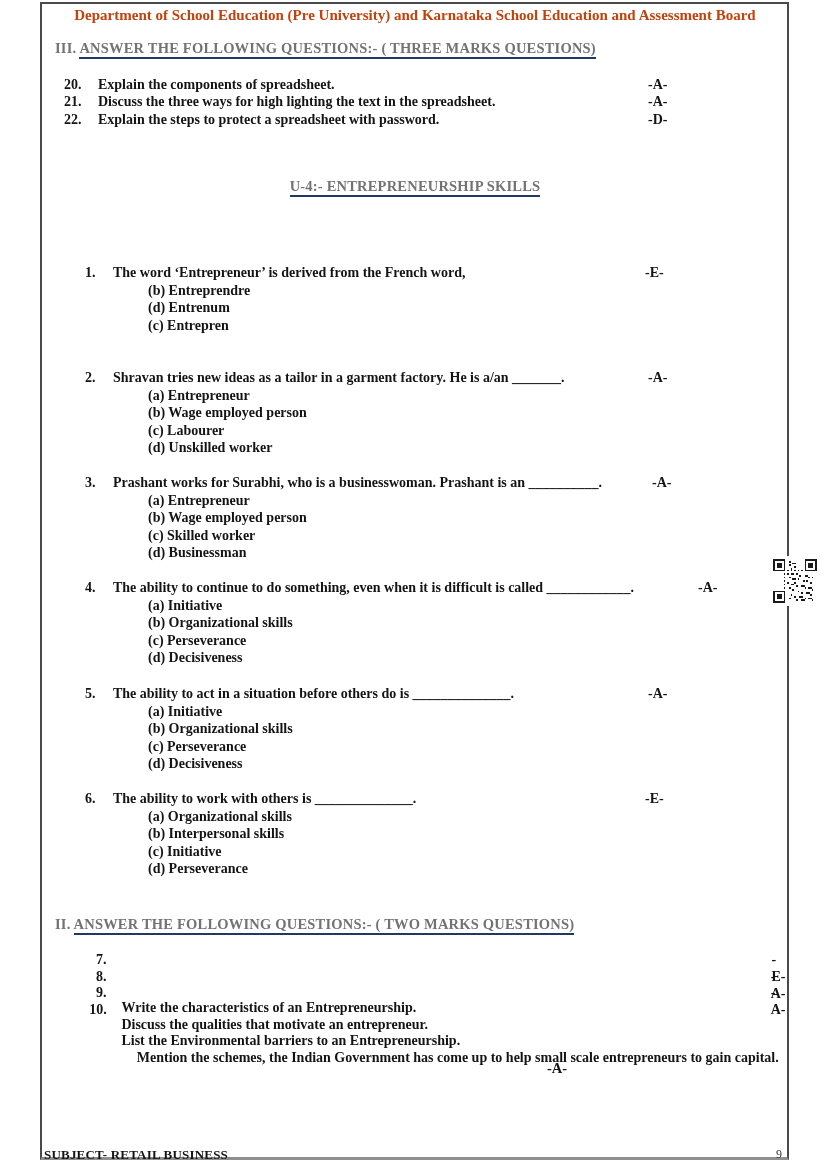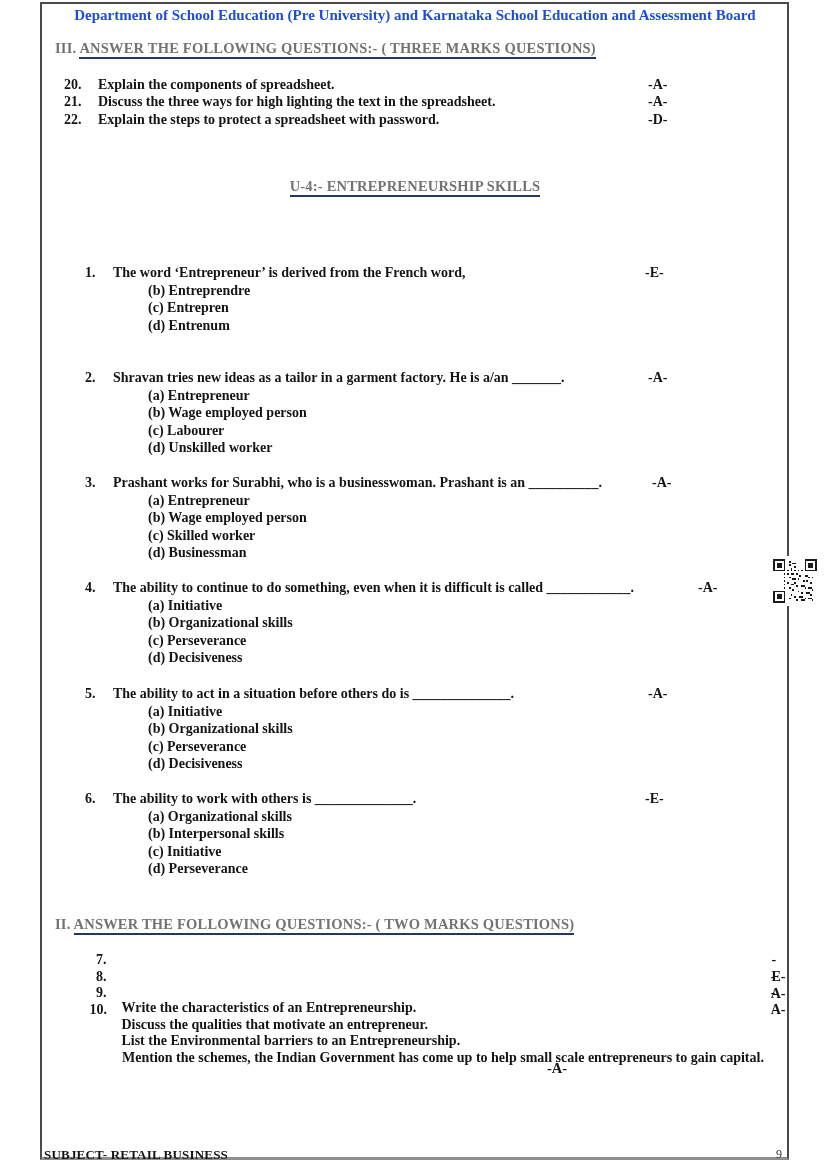--- a/index.html
+++ b/index.html
@@ -11,21 +11,21 @@
   }
   .frame {
     position:absolute; left:40px; top:2px; width:749px; height:1158px;
     border:2px solid #4a4a4a; border-bottom:3px solid #8f8f8f;
   }
   .content { position:absolute; left:40px; top:0; width:750px; height:1169px; }
   .abs { position:absolute; }
 
   .doc-header {
     top:7px; left:0; width:750px; text-align:center;
-    font-size:15px; color:#1d4ed8; white-space:nowrap;
+    font-size:15px; color:#c2410c; white-space:nowrap;
   }
 
   .heading { color:#737373; font-size:14.5px; letter-spacing:0.2px; white-space:nowrap; }
   .heading .hu {
     border-bottom:2px solid #1f3864; padding-bottom:1px;
   }
   .unit-title { top:178px; left:0; width:750px; text-align:center; }
 
   .qrow { white-space:nowrap; }
   .qrow .mark, .mcq .mark { position:absolute; top:0; }
@@ -89,22 +89,22 @@
   </div>
 
 
   <div class="abs mcq" style="top:264px; left:0; width:750px;">
     <div class="qline qrow">
       <span class="qnum">1.</span><span>The word ‘Entrepreneur’ is derived from the French word,</span>
       <span class="mark" style="left:605px;">-E-</span>
     </div>
     <div class="opts">
       <div>(b) Entreprendre</div>
+      <div>(d) Entrenum</div>
       <div>(c) Entrepren</div>
-      <div>(d) Entrenum</div>
     </div>
   </div>
 
   <div class="abs mcq" style="top:369px; left:0; width:750px;">
     <div class="qline qrow">
       <span class="qnum">2.</span><span>Shravan tries new ideas as a tailor in a garment factory. He is a/an _______.</span>
       <span class="mark" style="left:608px;">-A-</span>
     </div>
     <div class="opts">
       <div>(a) Entrepreneur</div>
@@ -180,21 +180,21 @@
     <div class="srow" style="top:968px;">
       <span class="num2">8.</span>
       <span class="txt2">Discuss the qualities that motivate an entrepreneur.</span>
       <span class="mark" style="left:658px;">-A-</span>
     </div>
     <div class="srow" style="top:984px;">
       <span class="num2">9.</span>
       <span class="txt2">List the Environmental barriers to an Entrepreneurship.</span>
       <span class="mark" style="left:658px;">-A-</span>
     </div>
-    <div class="srow" style="top:1001px;">
+    <div class="srow" style="top:1001px;gap:15px;">
       <span class="num2">10.</span>
       <span class="txt2">Mention the schemes, the Indian Government has come up to help small scale entrepreneurs to gain capital.</span>
     </div>
   </div>
 
   <div class="abs trail-mark">-A-</div>
 
   <div class="abs footer-subject">SUBJECT- RETAIL BUSINESS</div>
   <div class="abs footer-page">9</div>
 

